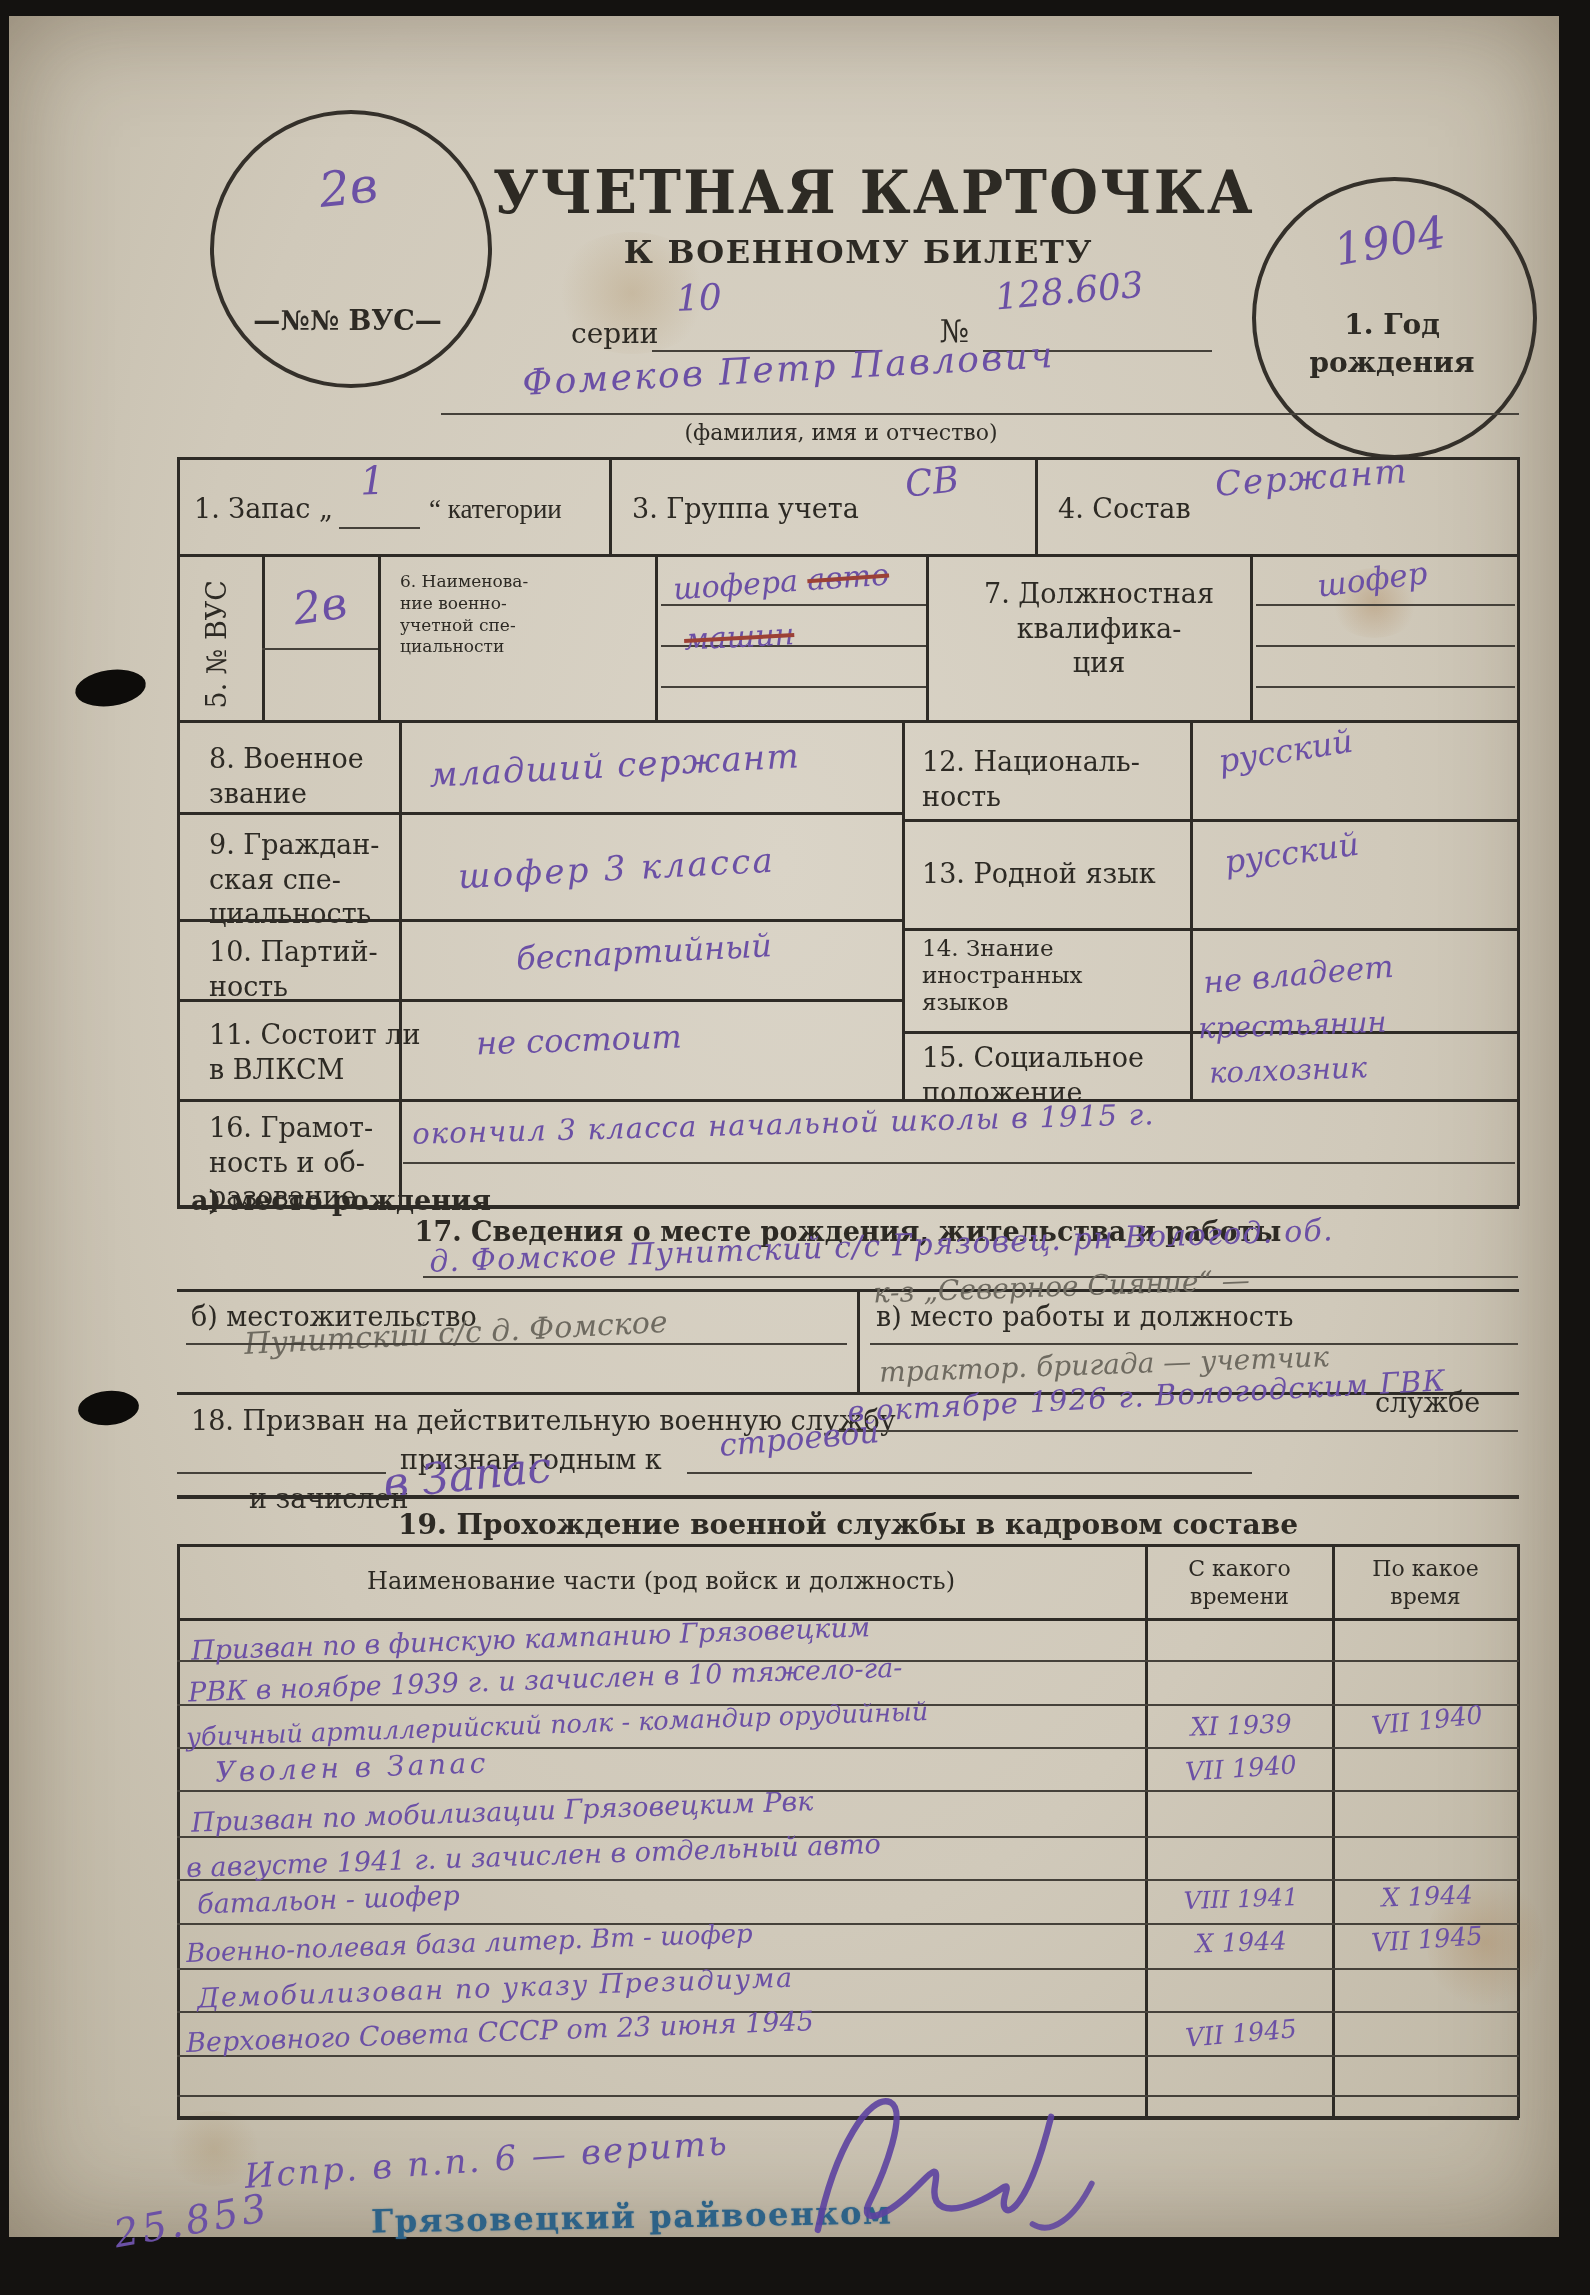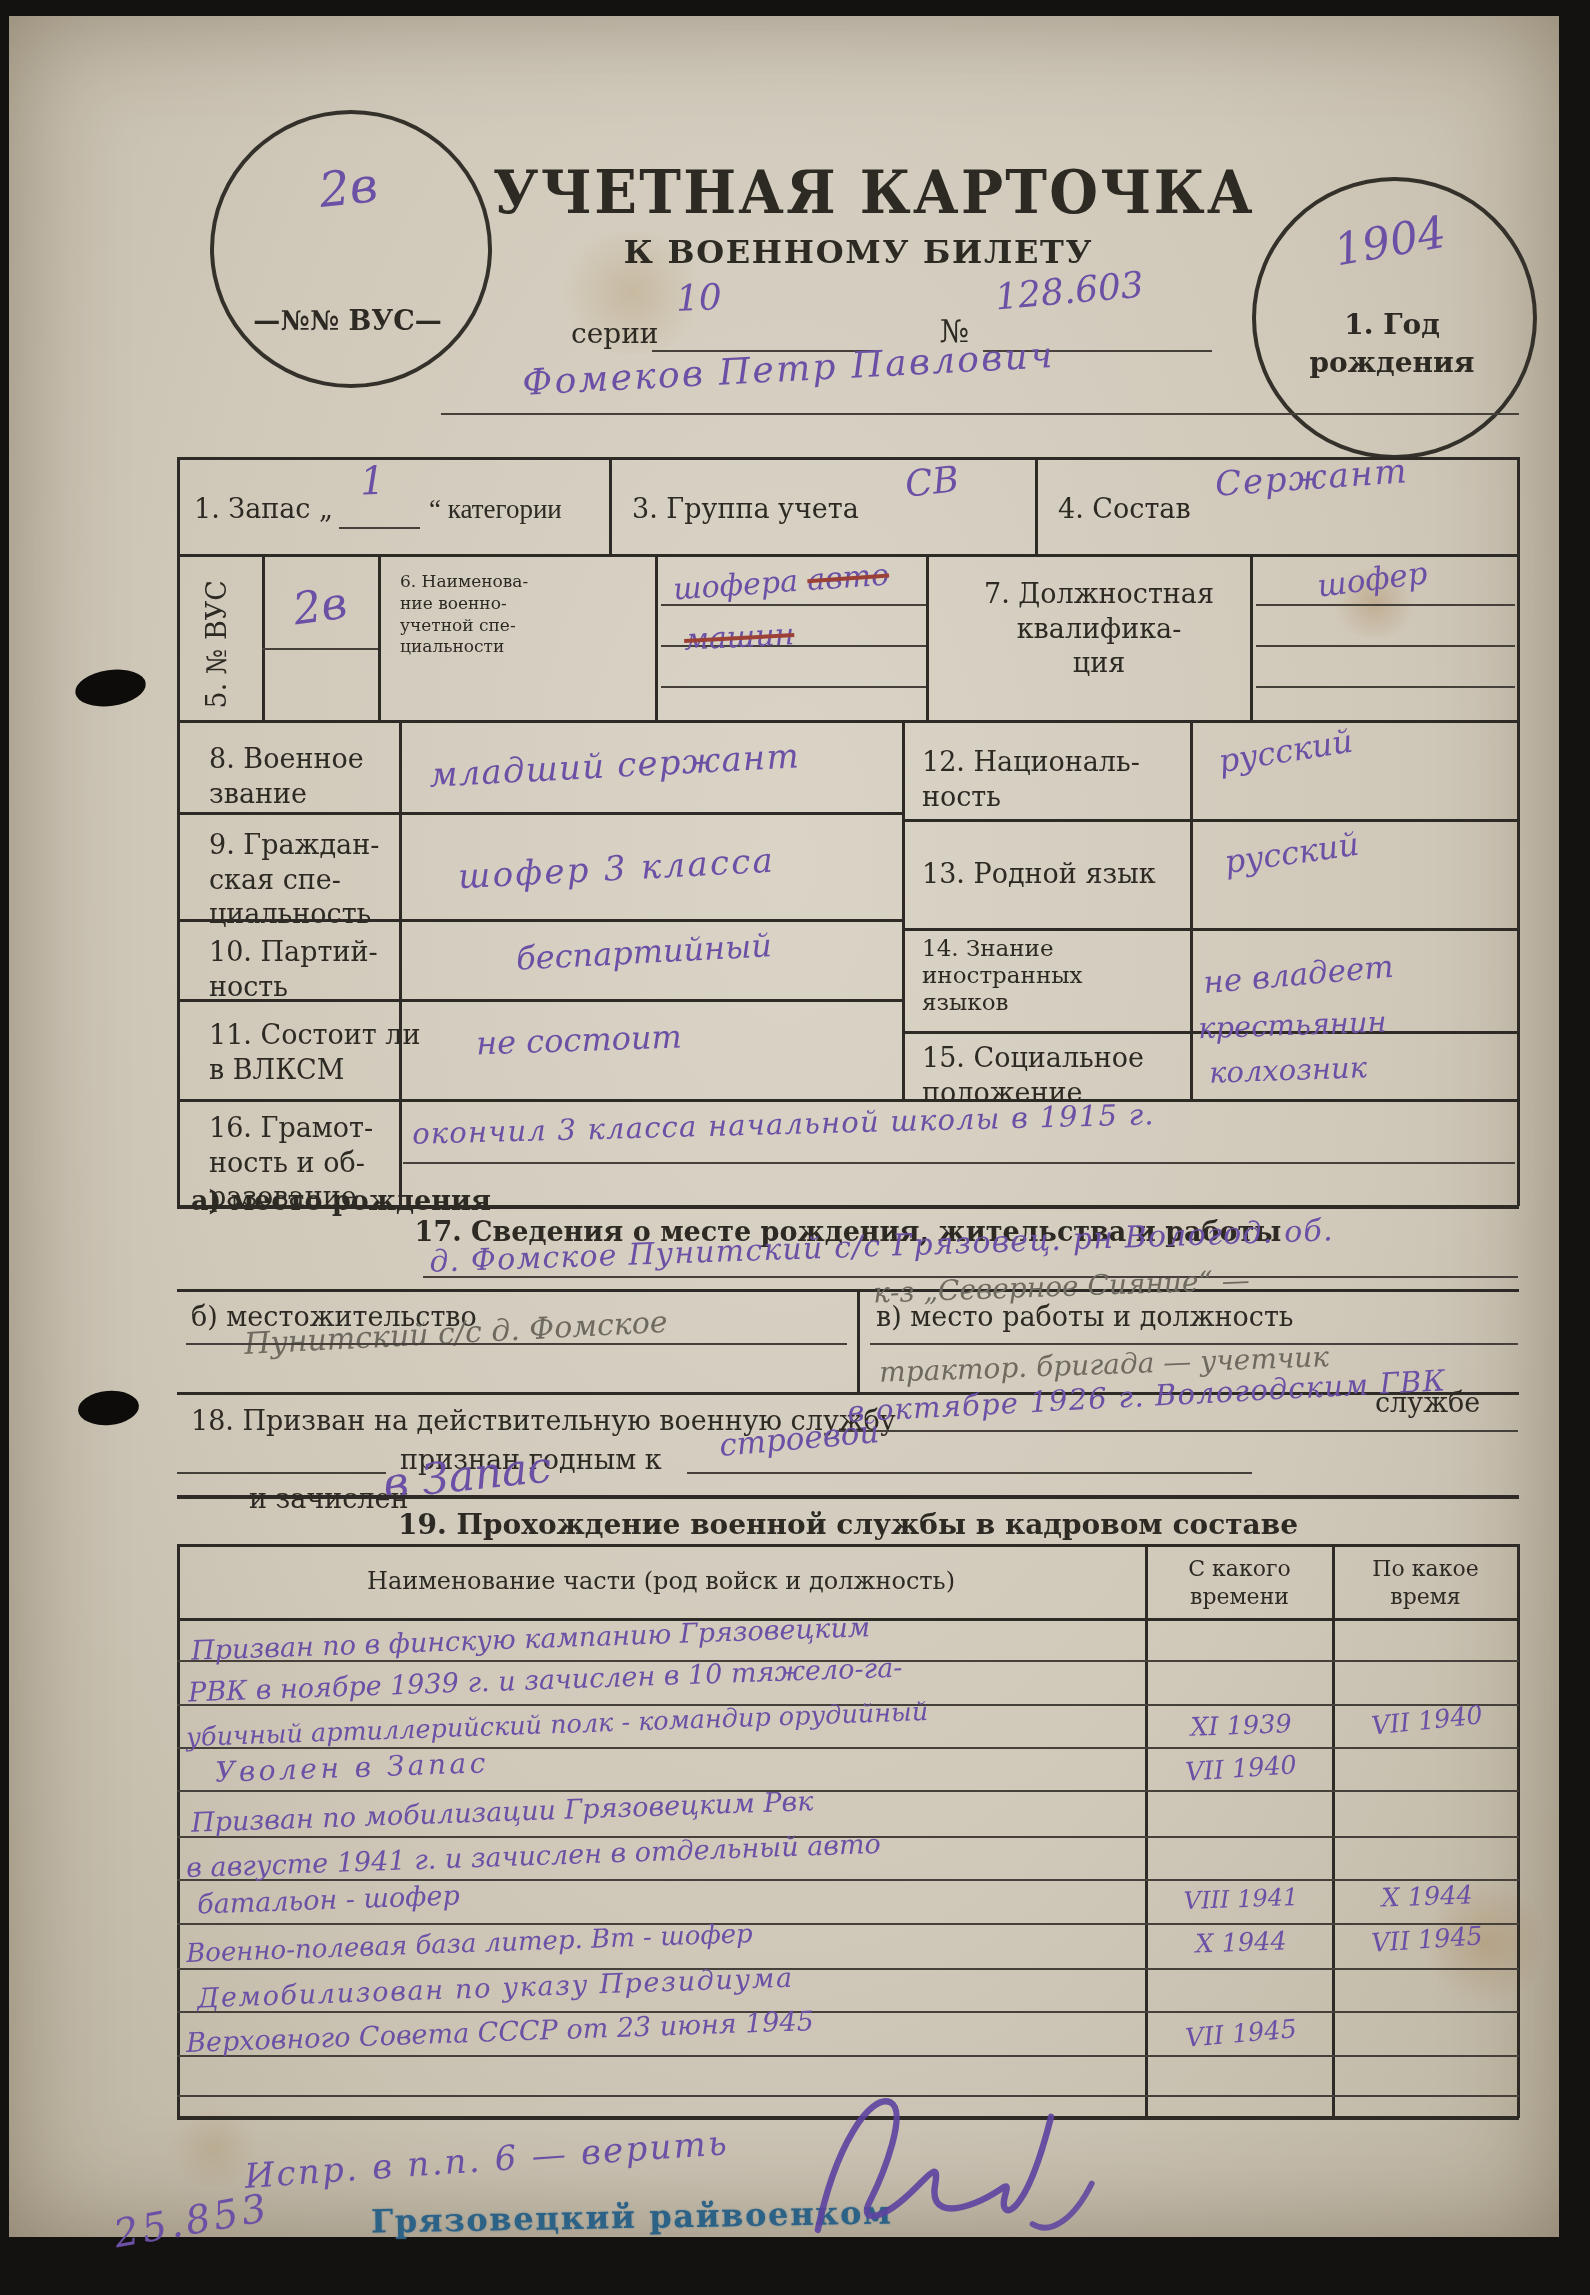--- a/index.html
+++ b/index.html
@@ -50,20 +50,21 @@
 
   <div class="lbl" style="left:571px;top:316px;font-size:28px;">серии</div>
   <div class="hr2" style="left:652px;top:350px;width:223px;"></div>
   <div class="hw" style="left:676px;top:277px;font-size:36px;">10</div>
   <div class="lbl" style="left:940px;top:312px;font-size:31px;">№</div>
   <div class="hr2" style="left:983px;top:350px;width:229px;"></div>
   <div class="hw" style="left:995px;top:270px;font-size:36px;transform:rotate(-5deg);">128.603</div>
 
   <div class="hw" style="left:522px;top:348px;font-size:36px;transform:rotate(-3deg);letter-spacing:2.3px;">Фомеков Петр Павлович</div>
   <div class="hr2" style="left:441px;top:413px;width:1078px;"></div>
+  <div class="lbl" style="left:580px;top:419px;width:522px;text-align:center;font-size:22px;">(фамилия, имя и отчество)</div>
 
   <div class="hr" style="left:177px;top:457px;width:1342px;"></div>
   <div class="vr" style="left:177px;top:457px;height:749px;"></div>
   <div class="vr" style="left:1517px;top:457px;height:749px;"></div>
 
   <div class="lbl" style="left:194px;top:492px;">1. Запас „</div>
   <div class="hr2" style="left:339px;top:527px;width:81px;"></div>
   <div class="hw" style="left:360px;top:458px;font-size:39px;">1</div>
   <div class="lbl" style="left:429px;top:492px;font-family:Liberation Serif, serif;">“ категории</div>
   <div class="vr" style="left:609px;top:457px;height:99px;"></div>

